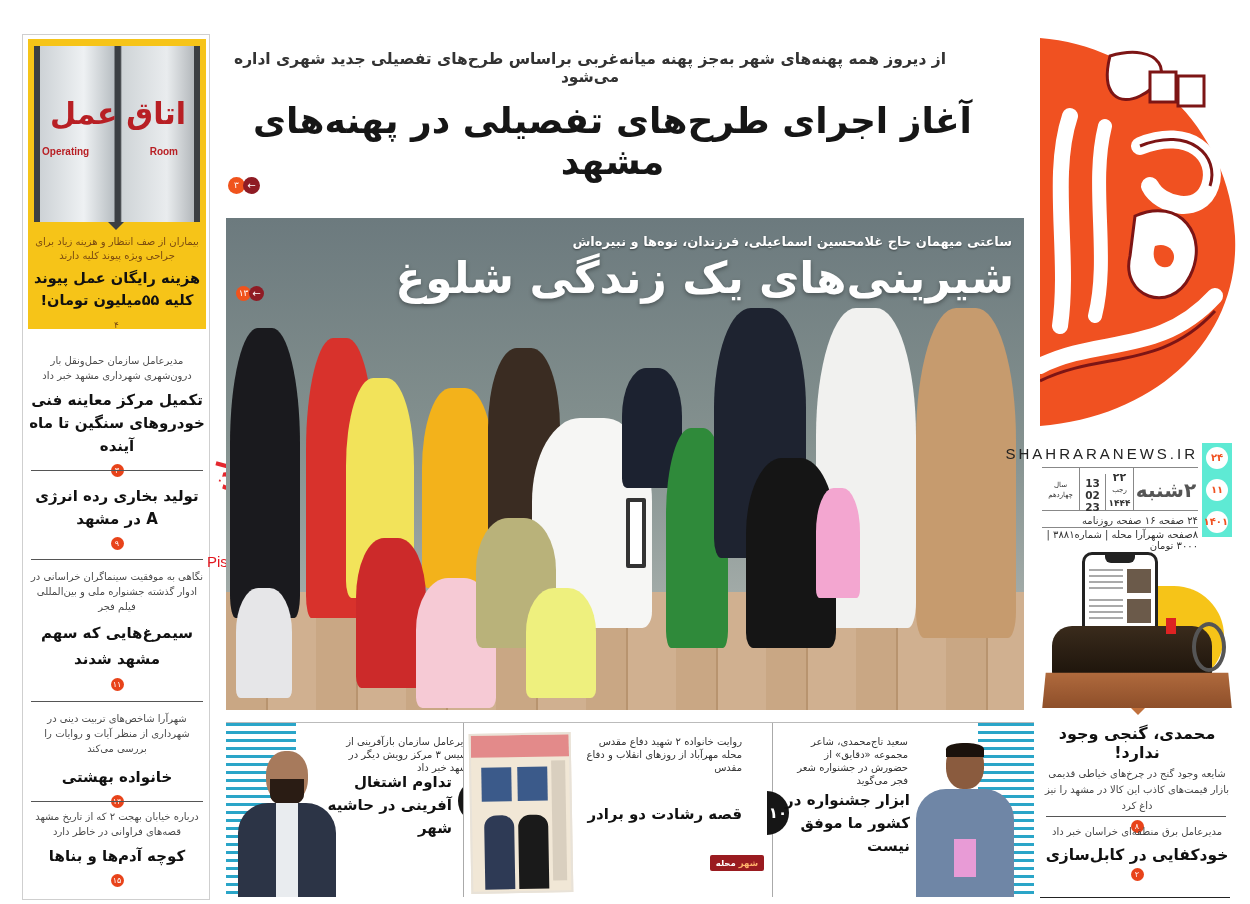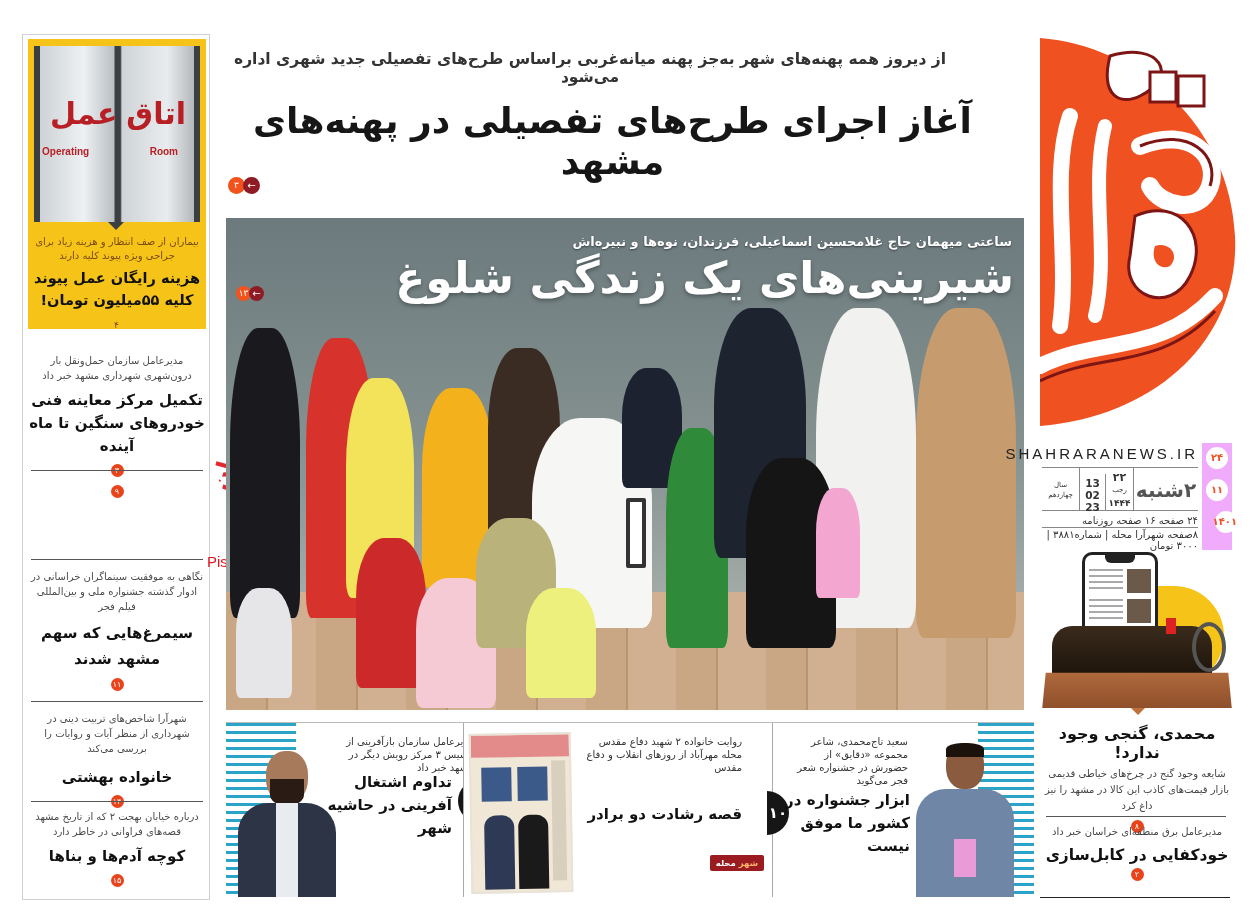--- a/index.html
+++ b/index.html
@@ -59,21 +59,21 @@
   .num-tab { position: absolute; width: 22px; height: 44px; background: #161616; color: #fff; font-weight: bold; font-size: 15px; line-height: 44px; text-align: center; border-radius: 22px 0 0 22px; }
   .num-tab.rightside { border-radius: 0 22px 22px 0; }
   .portrait { position: absolute; overflow: hidden; }
   .mag-cover { position: absolute; background: #f1e7d6; border: 2px solid #e8e2d8; overflow: hidden; }
   .mag-badge { position: absolute; background: #9a1b20; color: #fff; font-size: 8.5px; padding: 3px 6px; border-radius: 2px; font-weight: bold; }
   .mag-badge span { color: #ffb26b; }
 
   
   .logo-wrap { left: 1040px; top: 36px; width: 208px; height: 400px; overflow: hidden; }
   .masthead-info { left: 1042px; top: 443px; width: 190px; height: 94px; }
-  .mi-side { position: absolute; right: 0; top: 0; width: 30px; height: 107px; background: #f0abfc; }
+  .mi-side { position: absolute; right: 0; top: 0; width: 30px; height: 94px; background: #5eead4; }
   .mi-side .dot { position: absolute; left: 4px; width: 22px; height: 22px; border-radius: 50%; background: #fff; color: #f05121; font-weight: bold; font-size: 10px; line-height: 22px; text-align: center; }
   .mi-site { position: absolute; right: 34px; top: 2px; font-family: "Liberation Sans Narrow","Liberation Sans", sans-serif; font-size: 15px; letter-spacing: 3px; color: #222; direction: ltr; }
   .mi-row { position: absolute; right: 34px; top: 24px; width: 156px; height: 44px; border-top: 1px solid #888; border-bottom: 1px solid #888; display: flex; direction: rtl; }
   .mi-day { width: 64px; font-size: 20px; font-weight: bold; color: #555; line-height: 44px; text-align: center; }
   .mi-cell { border-right: 1px solid #888; text-align: center; font-size: 10px; color: #333; padding-top: 3px; }
   .mi-cell.greg { width: 26px; font-weight: bold; font-size: 10.5px; line-height: 12px; direction: ltr; margin-top: 6px; }
   .mi-cell.hij { width: 28px; font-weight: bold; font-size: 11px; line-height: 13px; }
   .mi-cell.year { width: 38px; font-size: 7px; line-height: 10px; padding-top: 12px; }
   .mi-line { position: absolute; right: 34px; width: 156px; font-size: 10px; color: #333; text-align: right; letter-spacing: .5px; }
 
@@ -111,20 +111,21 @@
   </div>
 
   <div class="story" style="top:318px;">
     <div class="kicker">مدیرعامل سازمان حمل‌ونقل بار درون‌شهری شهرداری مشهد خبر داد</div>
     <div class="title">تکمیل مرکز معاینه فنی خودروهای سنگین تا ماه آینده</div>
     <span class="pg-dot">۳</span>
   </div>
   <div class="hr" style="top:435px;"></div>
 
   <div class="story" style="top:444px;">
+    <div class="title">تولید بخاری رده انرژی A در مشهد</div>
     <span class="pg-dot">۹</span>
   </div>
   <div class="hr" style="top:524px;"></div>
 
   <div class="story" style="top:534px;">
     <div class="kicker">نگاهی به موفقیت سینماگران خراسانی در ادوار گذشته جشنواره ملی و بین‌المللی فیلم فجر</div>
     <div class="title" style="line-height:26px;">سیمرغ‌هایی که سهم مشهد شدند</div>
     <span class="pg-dot">۱۱</span>
   </div>
   <div class="hr" style="top:666px;"></div>
@@ -241,21 +242,21 @@
     <path d="M115 210 C 130 205, 140 220, 130 230 C 120 235, 110 225, 115 210 Z" fill="#f05121"></path>
     <path d="M0 330 C 60 300, 120 320, 175 260" fill="none" stroke="#fff" stroke-width="16" stroke-linecap="round"></path>
     <path d="M0 345 C 60 315, 120 335, 175 275" fill="none" stroke="#7d1515" stroke-width="3"></path>
   </svg>
 </div>
 
 <div class="abs masthead-info">
   <div class="mi-side">
     <div class="dot" style="top:4px;">۲۴</div>
     <div class="dot" style="top:36px;">۱۱</div>
-    <div class="dot" style="top:68px;margin-left:9px;">۱۴۰۱</div>
+    <div class="dot" style="top:68px;">۱۴۰۱</div>
   </div>
   <div class="mi-site">SHAHRARANEWS.IR</div>
   <div class="mi-row">
     <div class="mi-day">۲شنبه</div>
     <div class="mi-cell hij">
       <div>۲۲</div>
       <div style="font-size:7px;font-weight:normal;">رجب</div>
       <div style="font-size:9px;">۱۴۴۴</div>
     </div>
     <div class="mi-cell greg">

